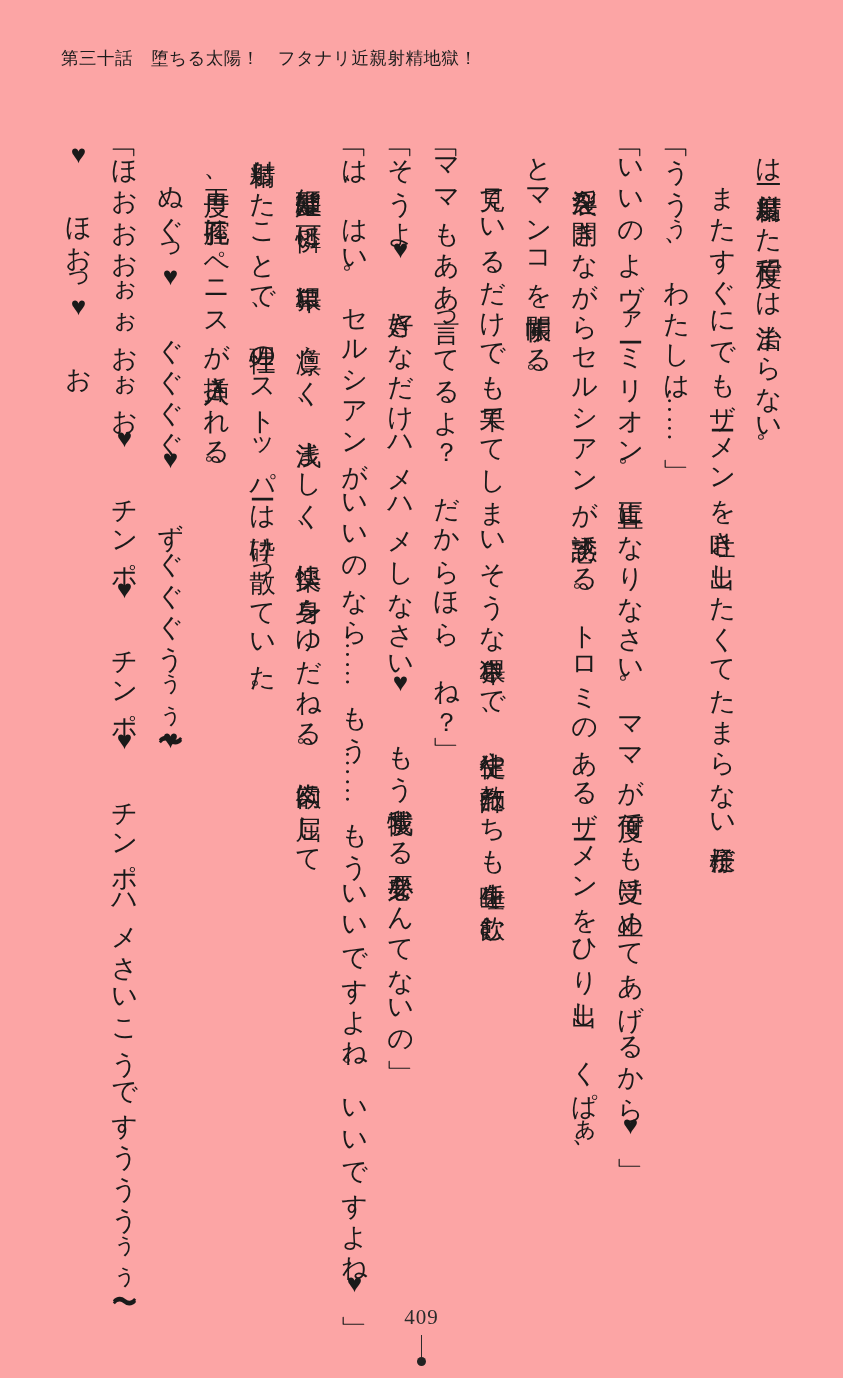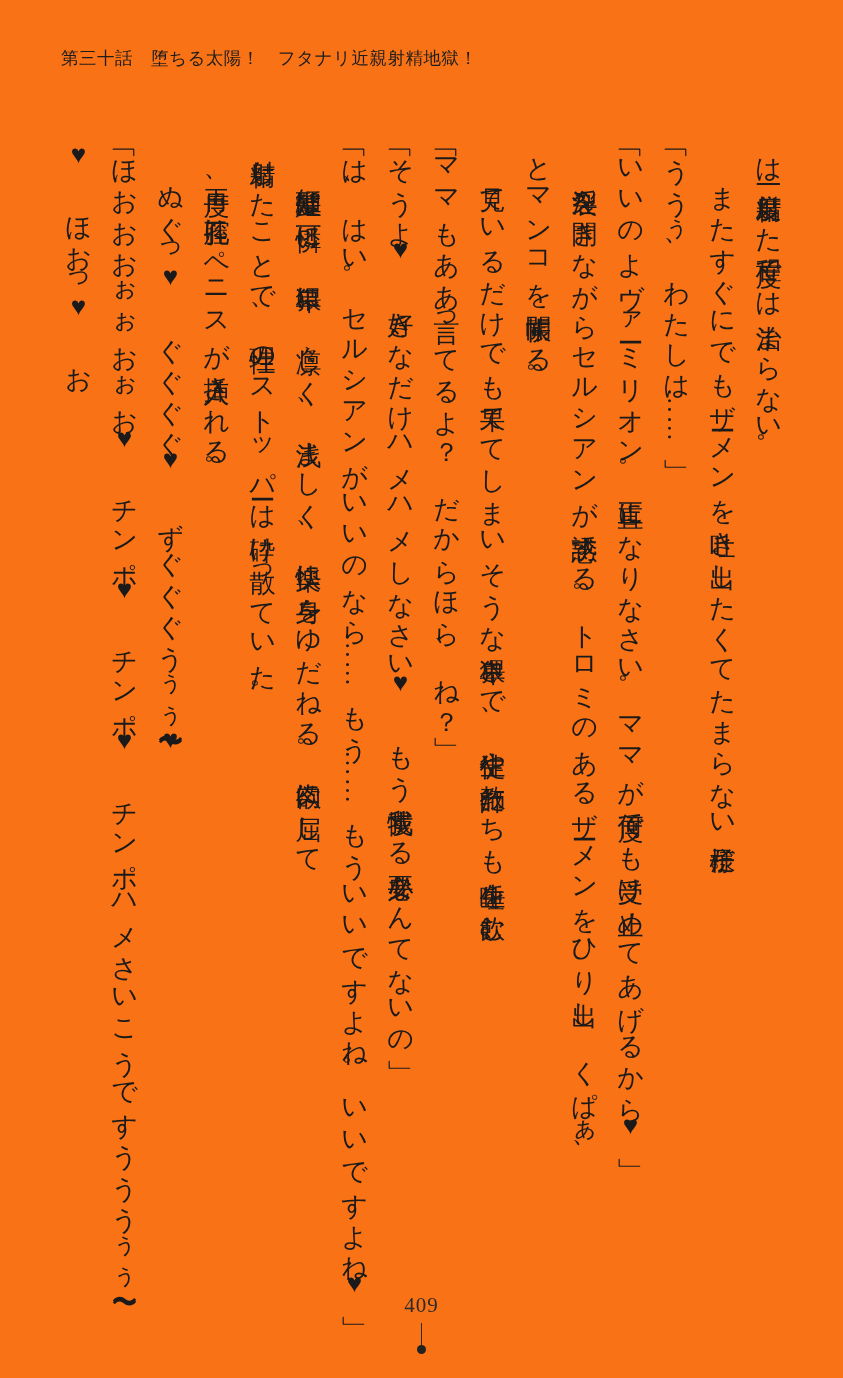--- a/index.html
+++ b/index.html
@@ -4,21 +4,21 @@
 <style>
   html, body {
     margin: 0;
     padding: 0;
     background: #ffffff;
   }
   .page {
     position: relative;
     width: 843px;
     height: 1378px;
-    background: #f97316;
+    background: #fca5a5;
     overflow: hidden;
     font-family: "Liberation Serif", "DejaVu Serif", serif;
     color: #1c1c1c;
   }
   .chapter-header {
     position: absolute;
     top: 46px;
     left: 61px;
     font-size: 17.5px;
     letter-spacing: 0.5px;
@@ -42,21 +42,21 @@
     letter-spacing: 1.5px;
     white-space: nowrap;
   }
   .vtext p.ind {
     text-indent: 27.5px;
   }
   .footer {
     position: absolute;
     left: 0;
     right: 0;
-    bottom: 24px;
+    bottom: 12px;
     display: flex;
     flex-direction: column;
     align-items: center;
   }
   .page-number {
     font-size: 21px;
     letter-spacing: 1px;
     color: #2b2b2b;
   }
   .footer-line {

